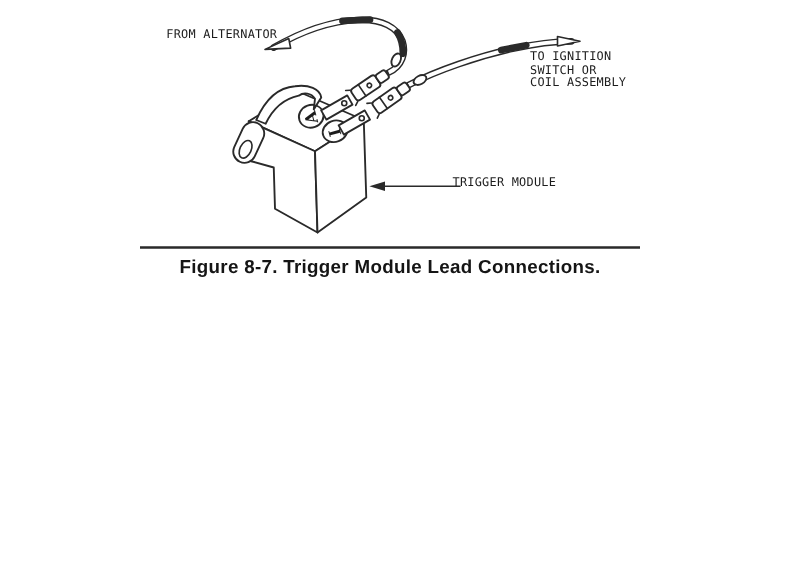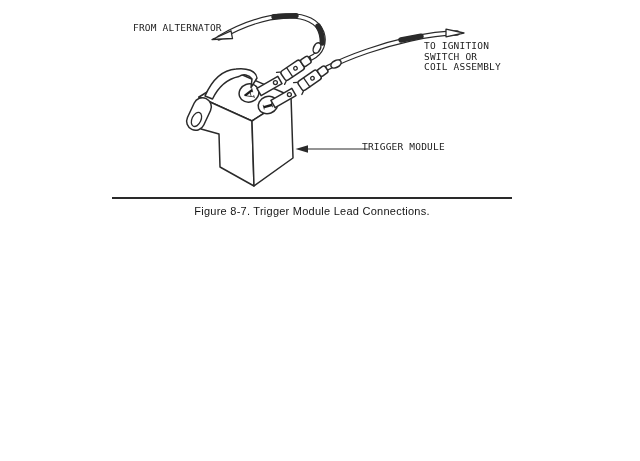--- a/index.html
+++ b/index.html
@@ -31,22 +31,22 @@
     left: 112px; top: 197px;
     width: 400px; height: 2px;
     background: #2a2a2a;
   }
   .caption {
     position: absolute;
     left: 102px; top: 205px;
     width: 420px;
     text-align: center;
     font-family: "Liberation Sans", sans-serif;
-    font-weight: normal;
-    font-size: 11px;
+    font-weight: bold;
+    font-size: 15px;
     color: #151515;
     letter-spacing: 0.25px;
   }
 
   
   .ln    { fill: none; stroke: #2a2a2a; stroke-width: 1.3; stroke-linecap: round; stroke-linejoin: round; }
   .face  { fill: #ffffff; stroke: #2a2a2a; stroke-width: 1.5; stroke-linejoin: round; }
   .wire-outer { fill: none; stroke: #2a2a2a; stroke-width: 5.4; stroke-linecap: round; }
   .wire-inner { fill: none; stroke: #ffffff; stroke-width: 3.1; stroke-linecap: butt; }
   .wire-band  { fill: none; stroke: #2a2a2a; stroke-width: 5.4; stroke-linecap: round; }

